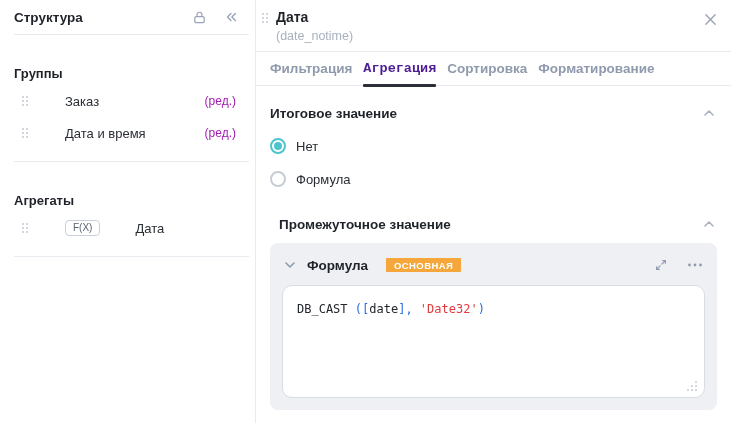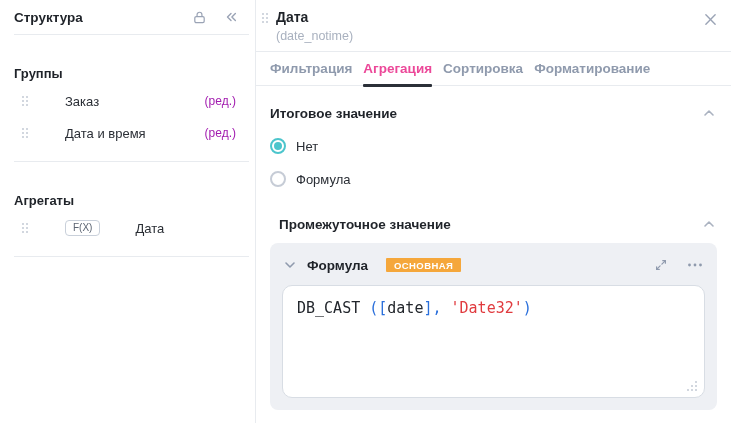--- a/index.html
+++ b/index.html
@@ -35,21 +35,21 @@
   .panel-header .drag-dots { position:absolute; left:6px; top:13px; }
   .panel-title { font-size:14px; font-weight:700; color:#1f2329; }
   .panel-subtitle { font-size:12.5px; color:#a9b1bf; margin-top:4px; }
   .close-btn { position:absolute; right:12px; top:10px; width:18px; height:18px;
                display:flex; align-items:center; justify-content:center; cursor:pointer; }
 
   .tabs { display:flex; gap:11px; padding:0 14px; height:34px; align-items:center;
           border-bottom:1px solid #e8ebef; }
   .tab { font-size:13.5px; font-weight:600; color:#8f9aad; height:34px; line-height:34px;
          position:relative; cursor:pointer; white-space:nowrap; }
-  .tab.active { color:#ec4899; }
+  .tab.active { color:#4c1d95;font-family:Liberation Mono, monospace; }
   .tab.active::after { content:""; position:absolute; left:0; right:0; bottom:-1px;
                        height:3px; background:#2b3038; border-radius:1px; }
 
   .content { padding:10px 14px 13px; flex:1; display:flex; flex-direction:column; }
   .sec-head { display:flex; align-items:center; justify-content:space-between; margin-top:9px; }
   .sec-head .sec-title { font-size:13.5px; font-weight:700; color:#1f2329; }
   .chev-btn { width:16px; height:16px; display:flex; align-items:center; justify-content:center;
               cursor:pointer; }
 
   .radio-row { display:flex; align-items:center; gap:10px; margin-top:17px; cursor:pointer; }
@@ -69,21 +69,21 @@
   .badge-orange { font-size:9.5px; font-weight:700; letter-spacing:.4px; color:#fff;
                   background:#f5a73b; border-radius:1px; padding:3px 8px 2px; margin-left:18px;
                   line-height:1; }
   .card-head .spacer { flex:1; }
   .icon-btn { width:20px; height:20px; display:flex; align-items:center; justify-content:center;
               cursor:pointer; }
   .icon-btn + .icon-btn { margin-left:14px; }
 
   .code-box { background:#fff; border:1px solid #d8dde4; border-radius:10px; margin-top:10px;
               flex:1; position:relative; padding:13px 14px; cursor:text; }
-  .code-box code { font-family:"DejaVu Sans Mono", monospace; font-size:15px; white-space:pre;
+  .code-box code { font-family:"DejaVu Sans Mono", monospace; font-size:12px; white-space:pre;
                    color:#22262c; }
   .tok-function { color:#22262c; }
   .tok-plain { color:#22262c; }
   .tok-punct { color:#2a6fdb; }
   .tok-string { color:#e03a3e; }
   .resize-grip { position:absolute; right:7px; bottom:6px; width:10px; height:10px; cursor:nwse-resize; }
   .resize-grip i { position:absolute; width:2px; height:2px; border-radius:50%; background:#c3cad4; }
   .resize-grip i:nth-child(1){ right:0; bottom:0; }
   .resize-grip i:nth-child(2){ right:4px; bottom:0; }
   .resize-grip i:nth-child(3){ right:0; bottom:4px; }

